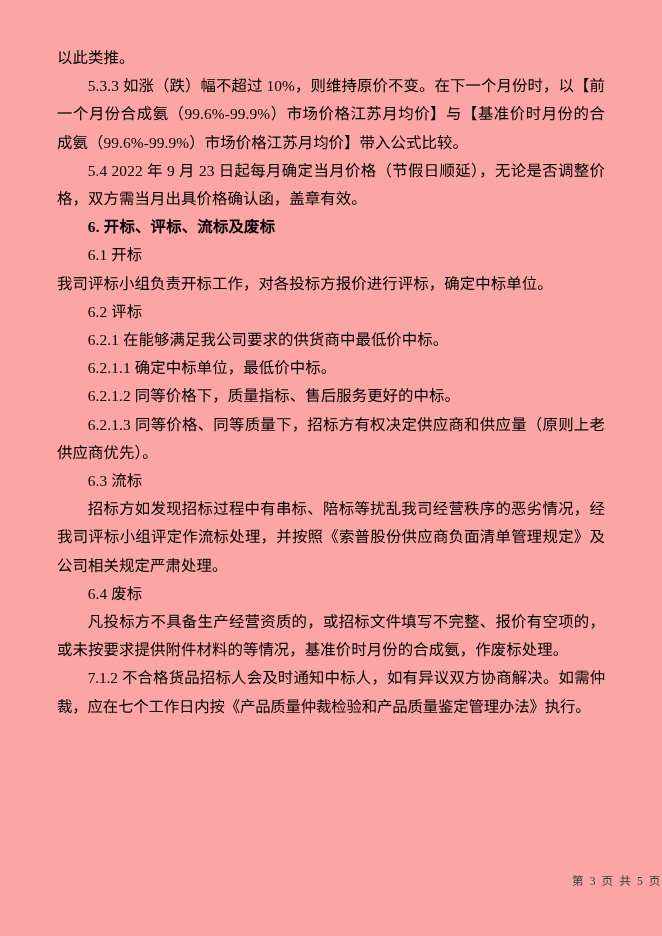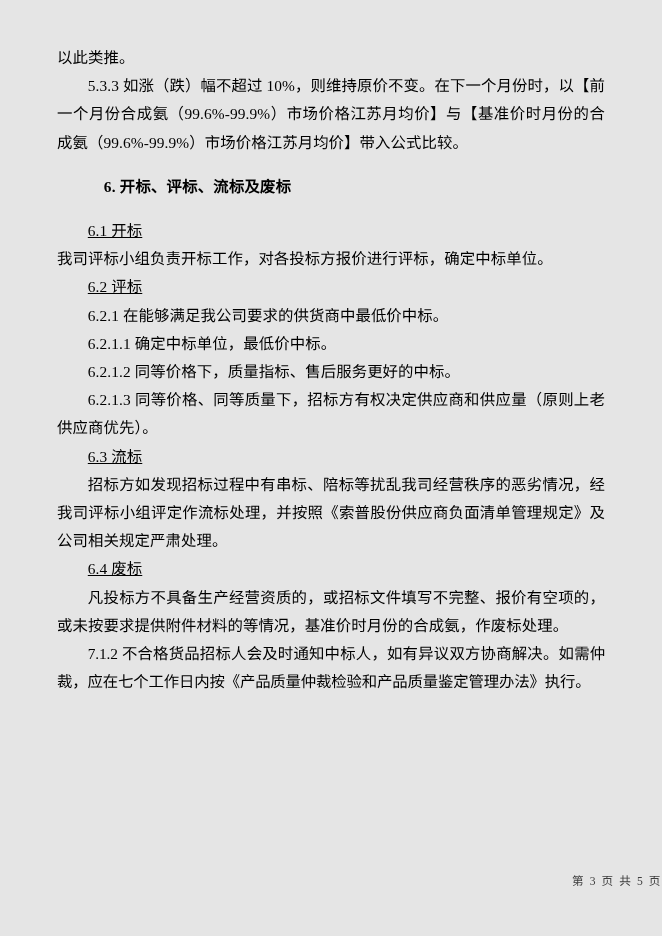--- a/index.html
+++ b/index.html
@@ -14,21 +14,21 @@
     overflow: hidden;
     font-family: "Liberation Serif", "DejaVu Serif", serif;
     color: #000000;
     -webkit-font-smoothing: antialiased;
   }
 
   .page {
     position: relative;
     width: 662px;
     height: 936px;
-    background: #e5e5e5;
+    background: #fca5a5;
     box-sizing: border-box;
     padding: 44px 57px 0 57px;
   }
 
   .body-area {
     width: 548px;
     margin: 0 auto;
   }
 
   
@@ -52,32 +52,31 @@
   .noindent {
     text-indent: 0;
   }
 
   
   .heading {
     font-size: 15.4px;
     line-height: 28.2px;
     font-weight: bold;
     text-indent: 2em;
-    margin: 16px;
+    margin: 0;
     letter-spacing: 0.2px;
   }
 
   
   .subheading {
     font-size: 15.4px;
     line-height: 28.2px;
     text-indent: 2em;
     margin: 0;
     letter-spacing: 0.1px;
-    text-decoration: underline;
   }
 
   
   .tight {
     letter-spacing: -0.15px;
   }
 
   .footer {
     position: absolute;
     left: 0;
@@ -94,20 +93,21 @@
 </head>
 <body>
 
 <div class="page">
   <div class="body-area">
 
     <p class="para noindent">以此类推。</p>
 
     <p class="para indent">5.3.3 如涨（跌）幅不超过 10%，则维持原价不变。在下一个月份时，以【前一个月份合成氨（99.6%-99.9%）市场价格江苏月均价】与【基准价时月份的合成氨（99.6%-99.9%）市场价格江苏月均价】带入公式比较。</p>
 
+    <p class="para indent">5.4  2022 年 9 月 23 日起每月确定当月价格（节假日顺延），无论是否调整价格，双方需当月出具价格确认函，盖章有效。</p>
 
     <p class="heading">6. 开标、评标、流标及废标</p>
 
     <p class="subheading">6.1 开标</p>
 
     <p class="para noindent">我司评标小组负责开标工作，对各投标方报价进行评标，确定中标单位。</p>
 
     <p class="subheading">6.2 评标</p>
 
     <p class="para indent">6.2.1 在能够满足我公司要求的供货商中最低价中标。</p>

